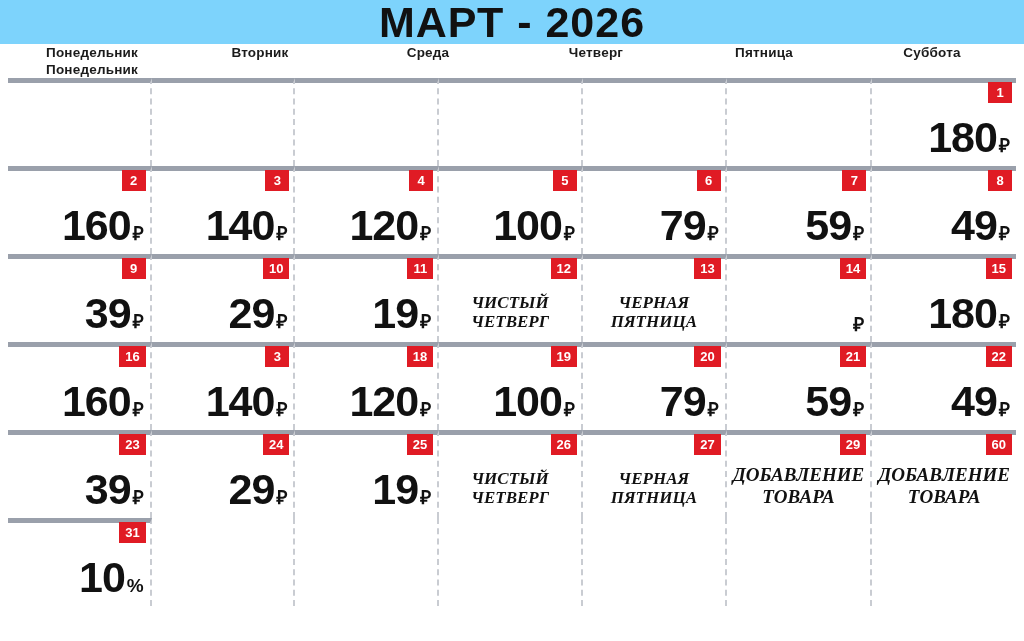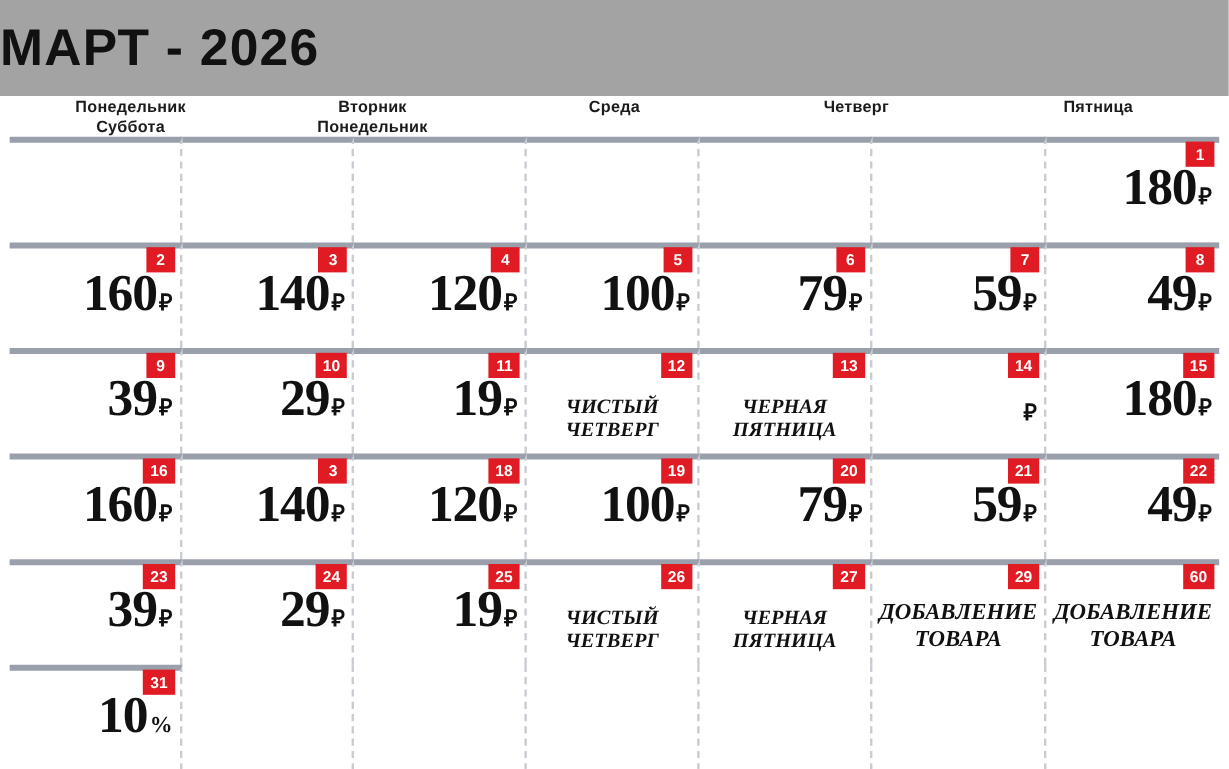--- a/index.html
+++ b/index.html
@@ -14,37 +14,37 @@
     overflow: hidden;
   }
   .page {
     position: relative;
     width: 1024px;
     height: 641px;
     background: #ffffff;
   }
   
   .header {
-    height: 80px;
-    background: #a3a3a3;
+    height: 44px;
+    background: #7dd3fc;
     display: flex;
     align-items: center;
-    justify-content: flex-start;
+    justify-content: center;
   }
   .header-title {
     font-size: 43px;
     font-weight: bold;
     color: #111111;
     letter-spacing: 1px;
     font-family: "Liberation Sans", sans-serif;
   }
   
   .weekdays {
     display: grid;
-    grid-template-columns: repeat(5, 1fr);
+    grid-template-columns: repeat(6, 1fr);
     padding: 0 8px;
     height: 34px;
     align-items: center;
   }
   .weekday {
     text-align: center;
     font-size: 13.5px;
     font-weight: bold;
     color: #1b1b1b;
     letter-spacing: 0.2px;
@@ -88,23 +88,22 @@
     line-height: 1;
     padding: 4px 6px 4px 6px;
     min-width: 12px;
     text-align: center;
   }
   .content {
     width: 100%;
     display: flex;
     justify-content: flex-end;
     align-items: baseline;
-    padding-bottom: 24px;
+    padding-bottom: 8px;
     box-sizing: border-box;
-    font-family: Liberation Serif, serif;
   }
   .price {
     font-size: 43px;
     font-weight: bold;
     color: #111111;
     line-height: 0.95;
     letter-spacing: -1px;
   }
   .unit {
     font-size: 19px;

